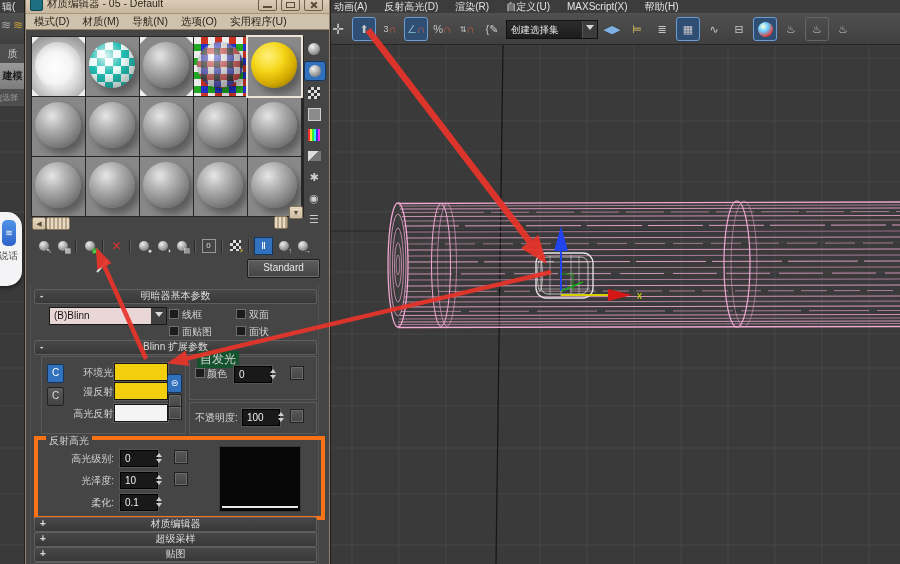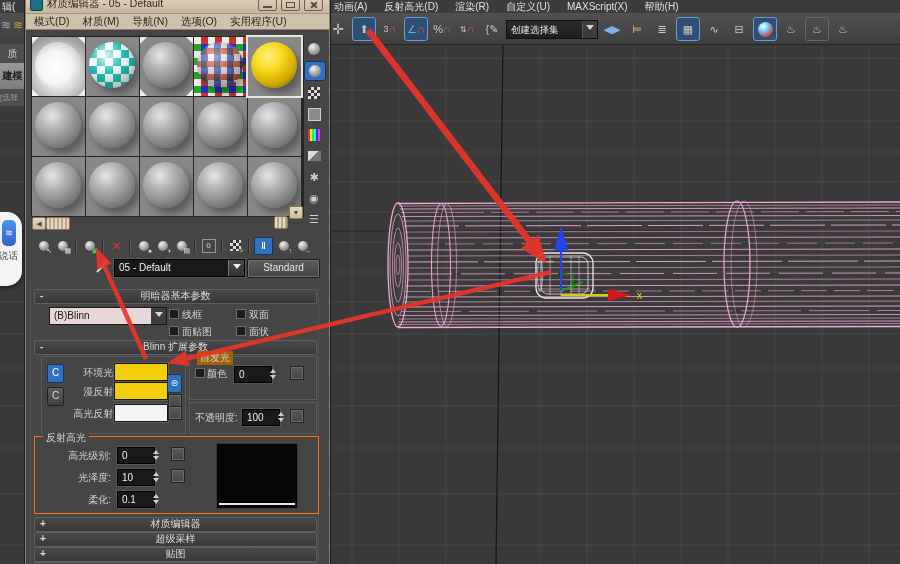--- a/index.html
+++ b/index.html
@@ -130,27 +130,27 @@
   .blinn-box{position:absolute;left:8px;top:324px;width:281px;height:80px;}
   .colgroup{position:absolute;left:7px;top:2px;width:143px;height:76px;border:1px solid #5a5a5a;}
   .lockbtn{position:absolute;left:13px;width:15px;height:17px;border:1px solid #222;background:linear-gradient(#5d5d5d,#424242);
            color:#ddd;font-size:10px;text-align:center;line-height:16px;border-radius:2px;}
   .lockbtn.on{background:#3271bd;border-color:#14355e;color:#fff;}
   .plabel{position:absolute;color:#d2d2d2;font-size:10px;width:56px;text-align:right;}
   .swatch{position:absolute;left:80px;width:52px;height:16px;border:1px solid #161616;box-shadow:0 0 0 1px #5c5c5c;}
   .mapbtn{position:absolute;width:12px;height:12px;background:linear-gradient(#585858,#454545);border:1px solid #222;
           box-shadow:inset 0 0 0 1px #6a6a6a;}
   .grp{position:absolute;border:1px solid #5a5a5a;}
-  .grp .legend{position:absolute;top:-6px;left:7px;background:#a16207;padding:0 3px;color:#d2d2d2;font-size:10px;}
+  .grp .legend{position:absolute;top:-6px;left:7px;background:#14532d;padding:0 3px;color:#d2d2d2;font-size:12px;}
   .spinfield{position:absolute;height:15px;background:#191919;border:1px solid #000;box-shadow:0 0 0 1px #555;
              color:#eee;font-size:10px;line-height:15px;padding-left:4px;}
   .spin{position:absolute;width:9px;height:17px;display:flex;flex-direction:column;justify-content:center;gap:2px;align-items:center;}
   .spin i{width:0;height:0;border:3px solid transparent;display:block;}
   .spin .up{border-bottom:4px solid #cfcfcf;} .spin .dn{border-top:4px solid #cfcfcf;}
-  .hl-box{position:absolute;left:8px;top:406px;width:283px;height:76px;border:1px solid #f97316;}
+  .hl-box{position:absolute;left:8px;top:406px;width:283px;height:76px;border:4px solid #f97316;}
   .hl-box .legend{position:absolute;top:-6px;left:8px;background:#454545;padding:0 3px;color:#d2d2d2;font-size:10px;}
   .preview{position:absolute;left:181px;top:6px;width:80px;height:64px;background:#060606;border:1px solid #383838;}
   .preview .base{position:absolute;left:2px;right:2px;bottom:3px;height:2px;background:#e8e8e8;}
   .lock2{position:absolute;left:133px;top:20px;width:13px;height:17px;background:#3271bd;border:1px solid #14355e;
          border-radius:2px;color:#fff;font-size:9px;text-align:center;line-height:16px;}
   svg text{font-family:"Liberation Sans","DejaVu Sans",sans-serif;}
   .overlay{position:absolute;left:0;top:0;width:900px;height:564px;z-index:10;pointer-events:none;}
 </style>
 </head>
 <body>
@@ -477,26 +477,20 @@
             <span class="m-ball"></span>
             <span class="acc">→</span>
           </span>
       </div>
 
       <div class="row2">
         <svg class="dropper" viewBox="0 0 16 17">
           <line x1="3" y1="14" x2="11" y2="5" stroke="#d8d8d8" stroke-width="2"></line>
           <polygon points="9,3 13,7 14,2" fill="#e8e8e8"></polygon>
         </svg>
-        <div class="namebox">
-          <span>05 - Default</span>
-          <span class="dd">
-              <span class="tri-down" style="margin-top:0;border-top-color:#eee"></span>
-            </span>
-        </div>
         <div class="stdbtn">Standard</div>
       </div>
 
       <div class="gutter" style="left:4px"></div>
       <div class="gutter" style="left:292px"></div>
 
       <div class="rbar" style="top:259px">
         <span class="pm">-</span>
         <span>明暗器基本参数</span>
       </div>

